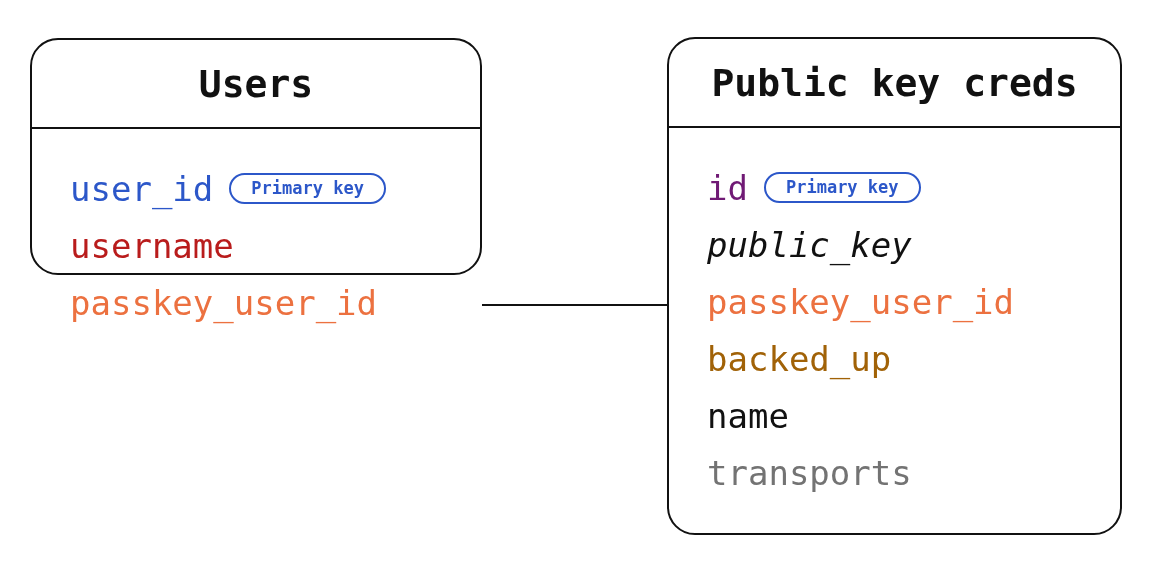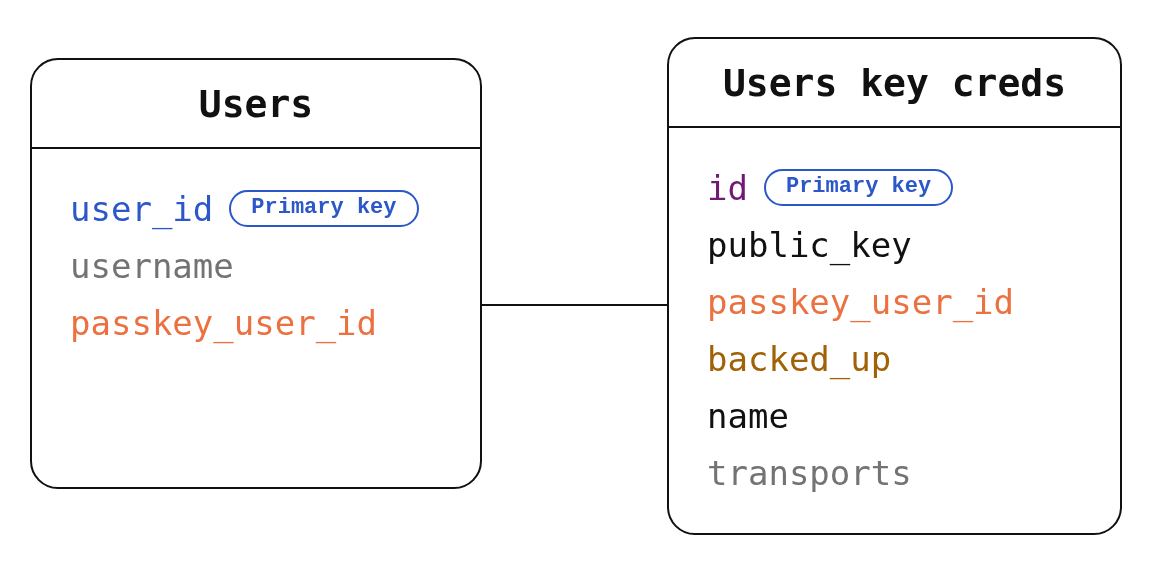--- a/index.html
+++ b/index.html
@@ -22,22 +22,21 @@
     position: absolute;
     background: #ffffff;
     border: 2px solid #111111;
     border-radius: 28px;
     box-sizing: border-box;
   }
   .entity-table.users {
     left: 30px;
     top: 38px;
     width: 452px;
-    height: 431px;
-    margin-top: 20px;
+    height: 237px;
   }
   .entity-table.pkc {
     left: 667px;
     top: 37px;
     width: 455px;
     height: 498px;
   }
   .table-header {
     height: 87px;
     border-bottom: 2px solid #111111;
@@ -60,28 +59,27 @@
     display: flex;
     align-items: center;
     padding-left: 38px;
     gap: 16px;
   }
   .field-name {
     font-size: 34px;
     white-space: nowrap;
   }
   .badge {
-    font-size: 22px;
+    font-size: 17px;
     font-weight: bold;
     border: 2px solid;
     border-radius: 999px;
     padding: 2px 20px;
     line-height: 1.3;
     white-space: nowrap;
-    font-family: Liberation Mono, monospace;
   }
   .connector {
     position: absolute;
     left: 482px;
     top: 304px;
     width: 185px;
     height: 2px;
   }
 </style>
 </head>
@@ -92,41 +90,41 @@
   <div class="entity-table users">
     <div class="table-header">
       <span class="table-title">Users</span>
     </div>
     <div class="table-body">
         <div class="field-row">
           <span class="field-name" style="color: rgb(44, 87, 201);">user_id</span>
           <span class="badge" style="color: rgb(44, 87, 201); border-color: rgb(44, 87, 201);">Primary key</span>
         </div>
         <div class="field-row">
-          <span class="field-name" style="color: #737373;">username</span>
+          <span class="field-name" style="color: #b91c1c;">username</span>
         </div>
         <div class="field-row">
           <span class="field-name" style="color: rgb(236, 113, 64);">passkey_user_id</span>
         </div>
       </div>
   </div>
 
   <div class="connector" style="background: rgb(17, 17, 17);"></div>
 
   <div class="entity-table pkc">
     <div class="table-header">
-      <span class="table-title">Users key creds</span>
+      <span class="table-title">Public key creds</span>
     </div>
     <div class="table-body">
         <div class="field-row">
           <span class="field-name" style="color: #701a75;">id</span>
           <span class="badge" style="color: rgb(44, 87, 201); border-color: rgb(44, 87, 201);">Primary key</span>
         </div>
         <div class="field-row">
-          <span class="field-name" style="color: rgb(17, 17, 17);">public_key</span>
+          <span class="field-name" style="color: rgb(17, 17, 17); font-style: italic;">public_key</span>
         </div>
         <div class="field-row">
           <span class="field-name" style="color: rgb(236, 113, 64);">passkey_user_id</span>
         </div>
         <div class="field-row">
           <span class="field-name" style="color: #a16207;">backed_up</span>
         </div>
         <div class="field-row">
           <span class="field-name" style="color: rgb(17, 17, 17);">name</span>
         </div>

